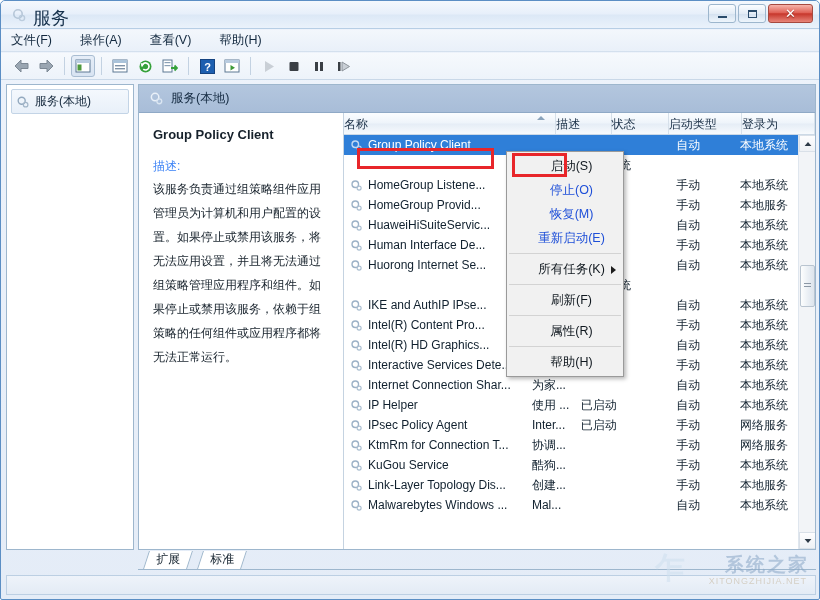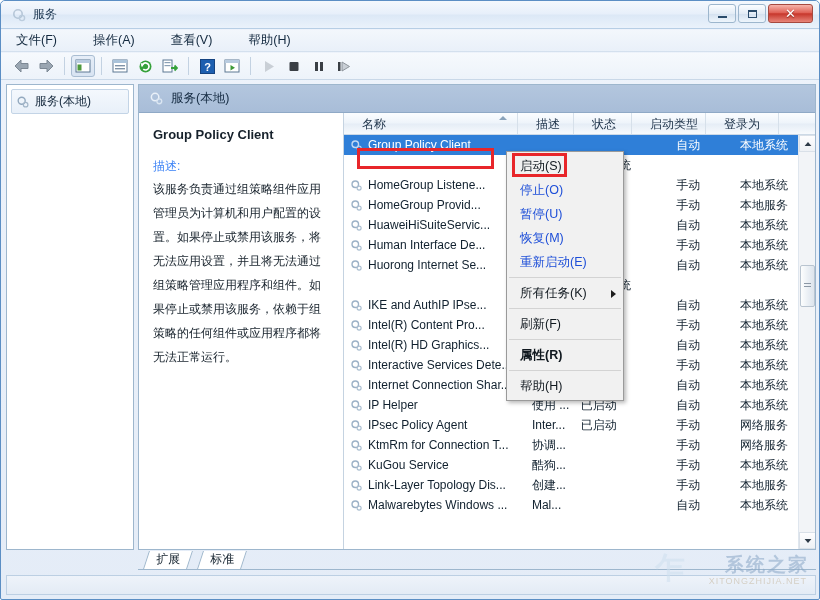--- a/index.html
+++ b/index.html
@@ -26,21 +26,21 @@
     background: linear-gradient(180deg,#f4f8fd 0%, #e7effa 48%, #dce8f6 52%, #eaf2fb 100%);
     border-bottom: 1px solid #b7cee5;
     border-radius: 4px 4px 0 0;
   }
   .title-icon {
     position:absolute; left:10px; top:6px; width:16px; height:16px;
     opacity:.55;
   }
   .title-text {
     position:absolute; left:32px; top:5px;
-    font-size:12px; color:#17324d;
+    font-size:18px; color:#17324d;
   }
   .winbtns { position:absolute; right:6px; top:3px; display:flex; gap:2px; }
   .wb {
     width:28px; height:19px; border:1px solid #9db6cd; border-radius:3px;
     background: linear-gradient(180deg,#fbfdff 0%, #e3ecf6 50%, #d3e0ef 51%, #eef5fc 100%);
     display:flex; align-items:center; justify-content:center;
   }
   .wb .g { display:block; }
   .wb-min .g { width:9px; height:2px; background:#2a4b6b; margin-top:6px; }
   .wb-max .g { width:9px; height:8px; border:1px solid #2a4b6b; border-top-width:2px; }
@@ -49,21 +49,21 @@
     background: linear-gradient(180deg,#f6b4ab 0%, #e06257 45%, #c7372c 52%, #e8857a 100%);
     border-color:#a6493f; position:relative;
   }
   .wb-close .x { color:#fff; font-size:13px; font-weight:bold; text-shadow:0 1px 1px #8d2c22; }
 
   
   .menubar {
     position:absolute; left:0; top:29px; width:818px; height:22px;
     background: linear-gradient(180deg,#f3f7fc 0%, #e9f0f9 100%);
     border-bottom:1px solid #d4e0ee;
-    display:flex; align-items:center; padding-left:5px; gap:16px;
+    display:flex; align-items:center; padding-left:0; gap:8px;
   }
   .menubar .mi { padding:2px 10px; font-size:12.5px; color:#13293f; cursor:default; }
 
   
   .toolbar {
     position:absolute; left:0; top:52px; width:818px; height:27px;
     background: linear-gradient(180deg,#f6f9fd 0%, #edf3fa 100%);
     border-bottom:1px solid #c9d8e8;
     display:flex; align-items:center; padding-left:8px; gap:1px;
   }
@@ -106,21 +106,21 @@
     position:absolute; left:204px; top:28px; right:0; bottom:0;
     border-left:1px solid #c5d3e1; background:#fff;
   }
   .lheader {
     display:flex; height:22px;
     background:linear-gradient(180deg,#fbfdff 0%,#eef4fa 48%,#e5edf6 52%,#f7fafd 100%);
     border-bottom:1px solid #ccd9e6;
   }
   .lh {
     position:relative; font-size:12px; color:#1b3047;
-    padding:3px 18px; border-right:1px solid #d6e0ea; white-space:nowrap;
+    padding:3px 0; border-right:1px solid #d6e0ea; white-space:nowrap;
   }
   .lh .sortarrow {
     position:absolute; right:10px; top:3px; width:0;height:0;
     border-left:4px solid transparent;border-right:4px solid transparent;border-bottom:4px solid #8aa3bb;
   }
   .lh-name { width:215px; }
   .lh-desc { width:56px; }
   .lh-status { width:58px; }
   .lh-startup { width:74px; }
   .lh-logon { width:74px; }
@@ -155,28 +155,28 @@
     display:flex; align-items:center; justify-content:center;
   }
   .thumb .grip { width:7px; height:6px;
     background: repeating-linear-gradient(180deg,#8b97a5 0 1px, transparent 1px 3px); }
 
   
   .ctxmenu {
     position:absolute; left:505px; top:150px; width:118px;
     background:#f1f1f1; border:1px solid #9a9a9a;
     box-shadow:2px 2px 4px rgba(0,0,0,.28);
-    padding:2px 0; z-index:40;
+    padding:2px 0; z-index:40;text-align:center;
   }
   .ctxmenu .cmi {
     position:relative; height:24px; line-height:24px;
     padding-left:13px; font-size:12.5px; color:#10181f; white-space:nowrap;
   }
   .ctxmenu .cmi.disabled { color:#1d4ed8; }
-  .ctxmenu .cmi.bold { font-weight:bold; }
+  .ctxmenu .cmi.bold { font-weight:normal; }
   .ctxmenu .cmsep { height:1px; background:#d3d3d3; margin:3px 2px; }
   .ctxmenu .sub {
     position:absolute; right:7px; top:9px; width:0;height:0;
     border-top:4px solid transparent;border-bottom:4px solid transparent;border-left:5px solid #1d1d1d;
   }
 
   
   .redbox { position:absolute; border:3px solid #e8262a; z-index:50; pointer-events:none; }
   #redbox-service { left:356px; top:147px; width:137px; height:21px; }
   #redbox-start   { left:511px; top:152px; width:55px; height:24px; }
@@ -623,21 +623,20 @@
               <path d="M4 5 L0.6 1 L7.4 1 Z" fill="#2d3a47"></path>
             </svg>
         </div>
       </div>
     </div>
   </div>
 
   <div class="ctxmenu" id="ctxmenu">
       <div class="cmi">启动(S)</div>
       <div class="cmi disabled">停止(O)</div>
-      <div class="cmi disabled">暂停(U)</div>
       <div class="cmi disabled">恢复(M)</div>
       <div class="cmi disabled">重新启动(E)</div>
       <div class="cmsep"></div>
       <div class="cmi">所有任务(K)<i class="sub"></i></div>
       <div class="cmsep"></div>
       <div class="cmi">刷新(F)</div>
       <div class="cmsep"></div>
       <div class="cmi bold">属性(R)</div>
       <div class="cmsep"></div>
       <div class="cmi">帮助(H)</div>

